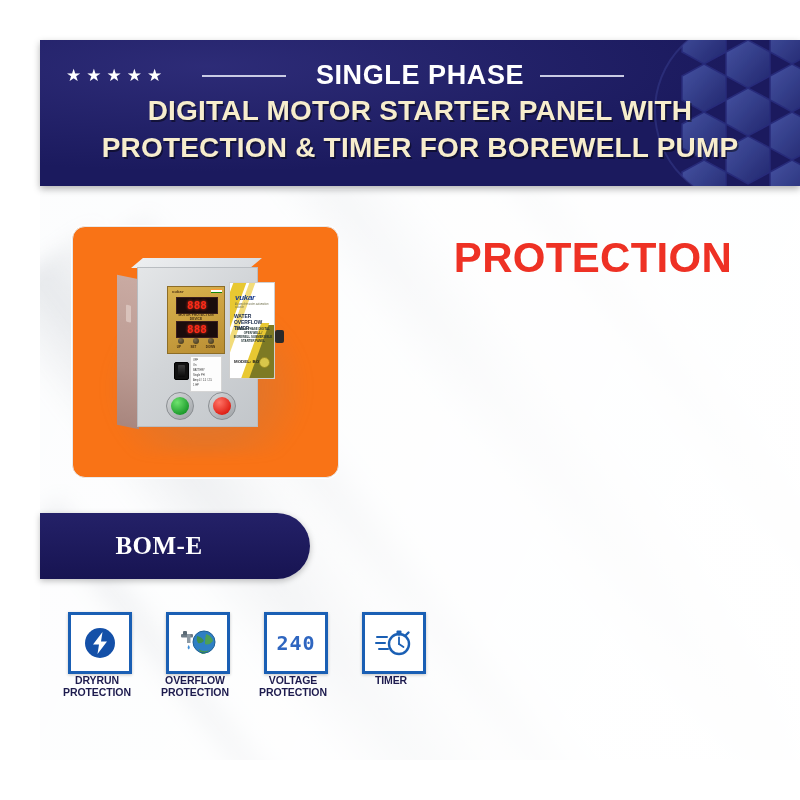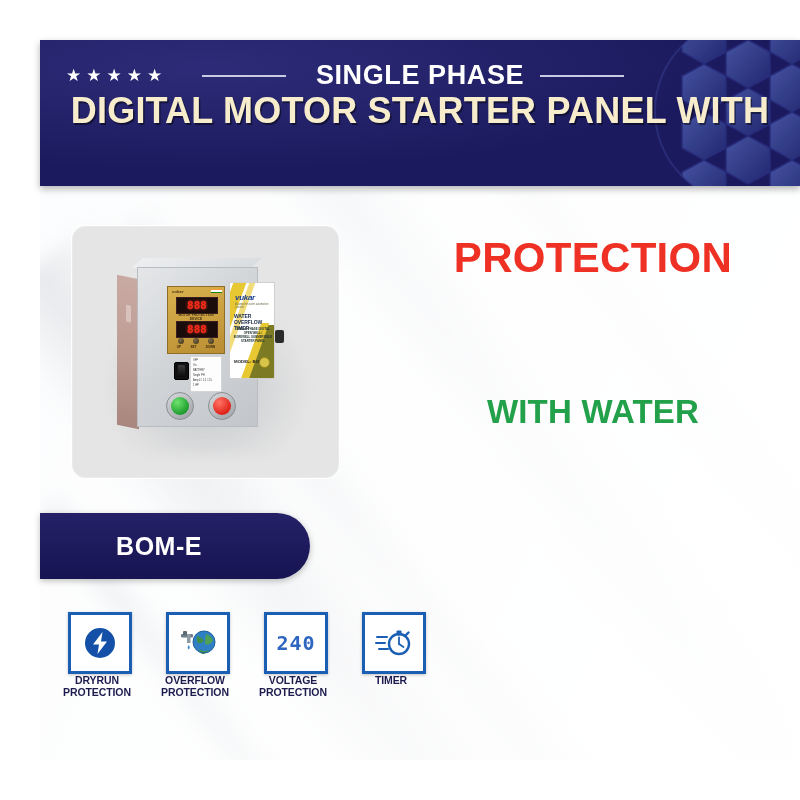--- a/index.html
+++ b/index.html
@@ -32,27 +32,27 @@
            display:flex;align-items:center;}
   .stars{position:absolute;left:26px;top:0;height:42px;display:flex;align-items:center;gap:5px;}
   .star{color:#ffffff;font-size:17px;line-height:17px;}
   .rule{position:absolute;top:21px;height:2px;background:#c9cbe4;}
   .rule-l{left:162px;width:84px;}
   .rule-r{left:500px;width:84px;}
   .single-phase{position:absolute;left:0;top:0;width:100%;height:42px;
                 text-align:center;color:#ffffff;font-size:27px;font-weight:bold;
                 letter-spacing:.6px;line-height:42px;}
   .hdr-main{position:absolute;left:0;top:52px;width:100%;text-align:center;
-            color:#f7edcd;font-size:36px;font-weight:bold;line-height:37px;
+            color:#f7edcd;font-size:28px;font-weight:bold;line-height:37px;
             letter-spacing:.2px;text-shadow:1.5px 1.5px 0 rgba(0,0,0,.45);}
   .hdr-main span{display:block;}
 
   
   .photo-card{position:absolute;left:72px;top:226px;width:265px;height:250px;
-              background:#e5e5e5;border-radius:13px;border:1px solid #e8eaec;
+              background:#f97316;border-radius:13px;border:1px solid #e8eaec;
               box-shadow:0 0 0 1px rgba(255,255,255,.9);overflow:hidden;}
   .shadow-blob{position:absolute;left:26px;top:62px;width:215px;height:165px;
                background:radial-gradient(ellipse at 50% 60%,rgba(120,128,140,.30) 0%,rgba(120,128,140,0) 68%);
                filter:blur(6px);}
 
   
   .enclosure{position:absolute;left:44px;top:40px;width:139px;height:160px;}
   .encl-side{position:absolute;left:0;top:10px;width:22px;height:150px;
              background:linear-gradient(180deg,#c9aaa2 0%,#bb9a92 60%,#a8867e 100%);
              transform:skewY(12deg);}
@@ -131,21 +131,21 @@
   .copy-green{position:absolute;left:390px;top:388px;width:406px;text-align:center;
               color:#22a14a;font-size:33px;font-weight:bold;line-height:48px;letter-spacing:.2px;}
   .copy-green span{display:block;}
 
   
   .pill{position:absolute;left:40px;top:513px;width:270px;height:66px;
         background:linear-gradient(180deg,#242168 0%,#171452 100%);
         border-radius:0 33px 33px 0;display:flex;align-items:center;
         box-shadow:0 2px 6px rgba(0,0,0,.25);}
   .pill span{display:block;width:100%;text-align:center;color:#ffffff;font-size:25px;
-             font-weight:bold;letter-spacing:.5px;padding-right:32px;}
+             font-weight:bold;letter-spacing:.5px;padding-right:32px;font-family:Liberation Serif, serif;}
 
   
   .features{position:absolute;left:52px;top:612px;width:330px;display:flex;gap:20px;}
   .feat{width:62px;padding-left:16px;}
   .feat-box{width:58px;height:56px;border:3px solid #1a5fb4;background:#ffffff;
             box-shadow:inset 0 0 0 2px #ffffff, 0 1px 3px rgba(0,0,0,.22);
             display:flex;align-items:center;justify-content:center;}
   .feat-lbl{width:72px;margin-left:-7px;text-align:center;color:#1d1b4e;
             font-size:10.5px;font-weight:bold;line-height:12px;letter-spacing:-.1px;}
   .lcd240{color:#2f66c0;font-size:20px;font-weight:bold;letter-spacing:1px;
@@ -202,20 +202,21 @@
         <span class="star">★</span>
         <span class="star">★</span>
       </div>
       <div class="rule rule-l"></div>
       <div class="single-phase">SINGLE PHASE</div>
       <div class="rule rule-r"></div>
     </div>
 
     <div class="hdr-main">
       <span>DIGITAL MOTOR STARTER PANEL WITH</span>
+      <span>PROTECTION &amp; TIMER FOR BOREWELL PUMP</span>
     </div>
   </div>
 
   <div class="photo-card">
     <div class="shadow-blob"></div>
 
     <div class="enclosure">
       <div class="encl-side"></div>
       <div class="encl-top"></div>
       <div class="encl-front">
@@ -276,21 +277,20 @@
 
       </div>
     </div>
   </div>
 
   <div class="copy-red">
     <span>PROTECTION</span>
   </div>
 
   <div class="copy-green">
-    <span>WITH WATER</span>
   </div>
 
   <div class="pill">
     <span>BOM-E</span>
   </div>
 
   <div class="features">
 
     <div class="feat">
       <div class="feat-box">

